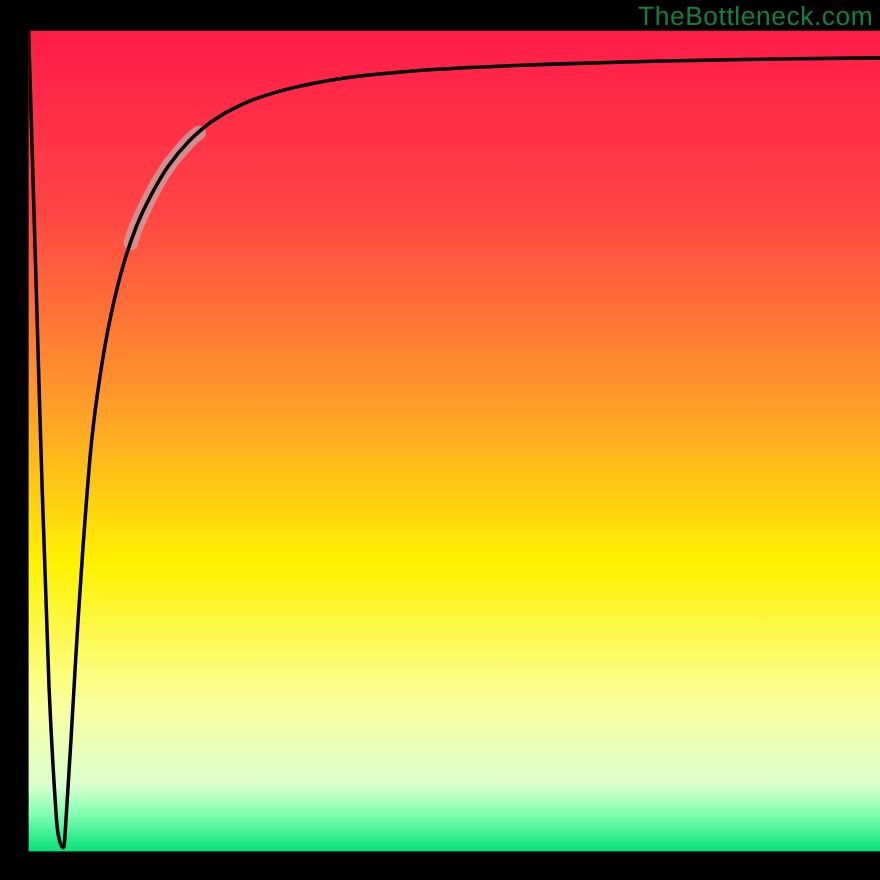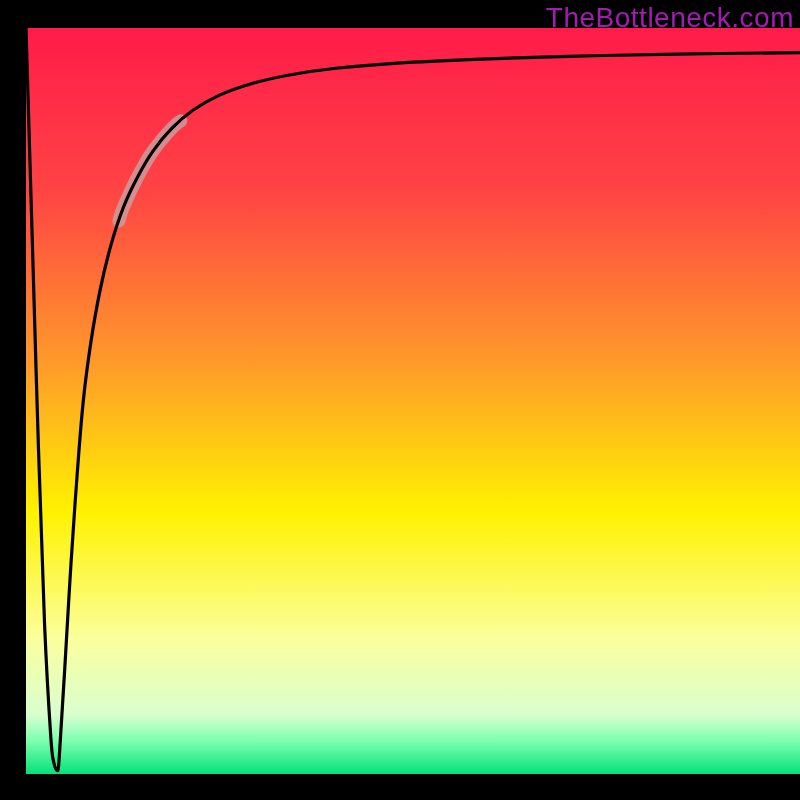--- a/index.html
+++ b/index.html
@@ -13,23 +13,23 @@
   }
   .stage {
     position: relative;
     width: 800px;
     height: 800px;
   }
   .watermark {
     position: absolute;
     top: 2px;
     right: 6px;
-    font-size: 28px;
+    font-size: 24px;
     font-weight: 400;
-    color: #a21caf;
+    color: #15803d;
     letter-spacing: 0.5px;
     z-index: 10;
   }
   svg {
     position: absolute;
     left: 0;
     top: 0;
   }
 </style>
 </head>

